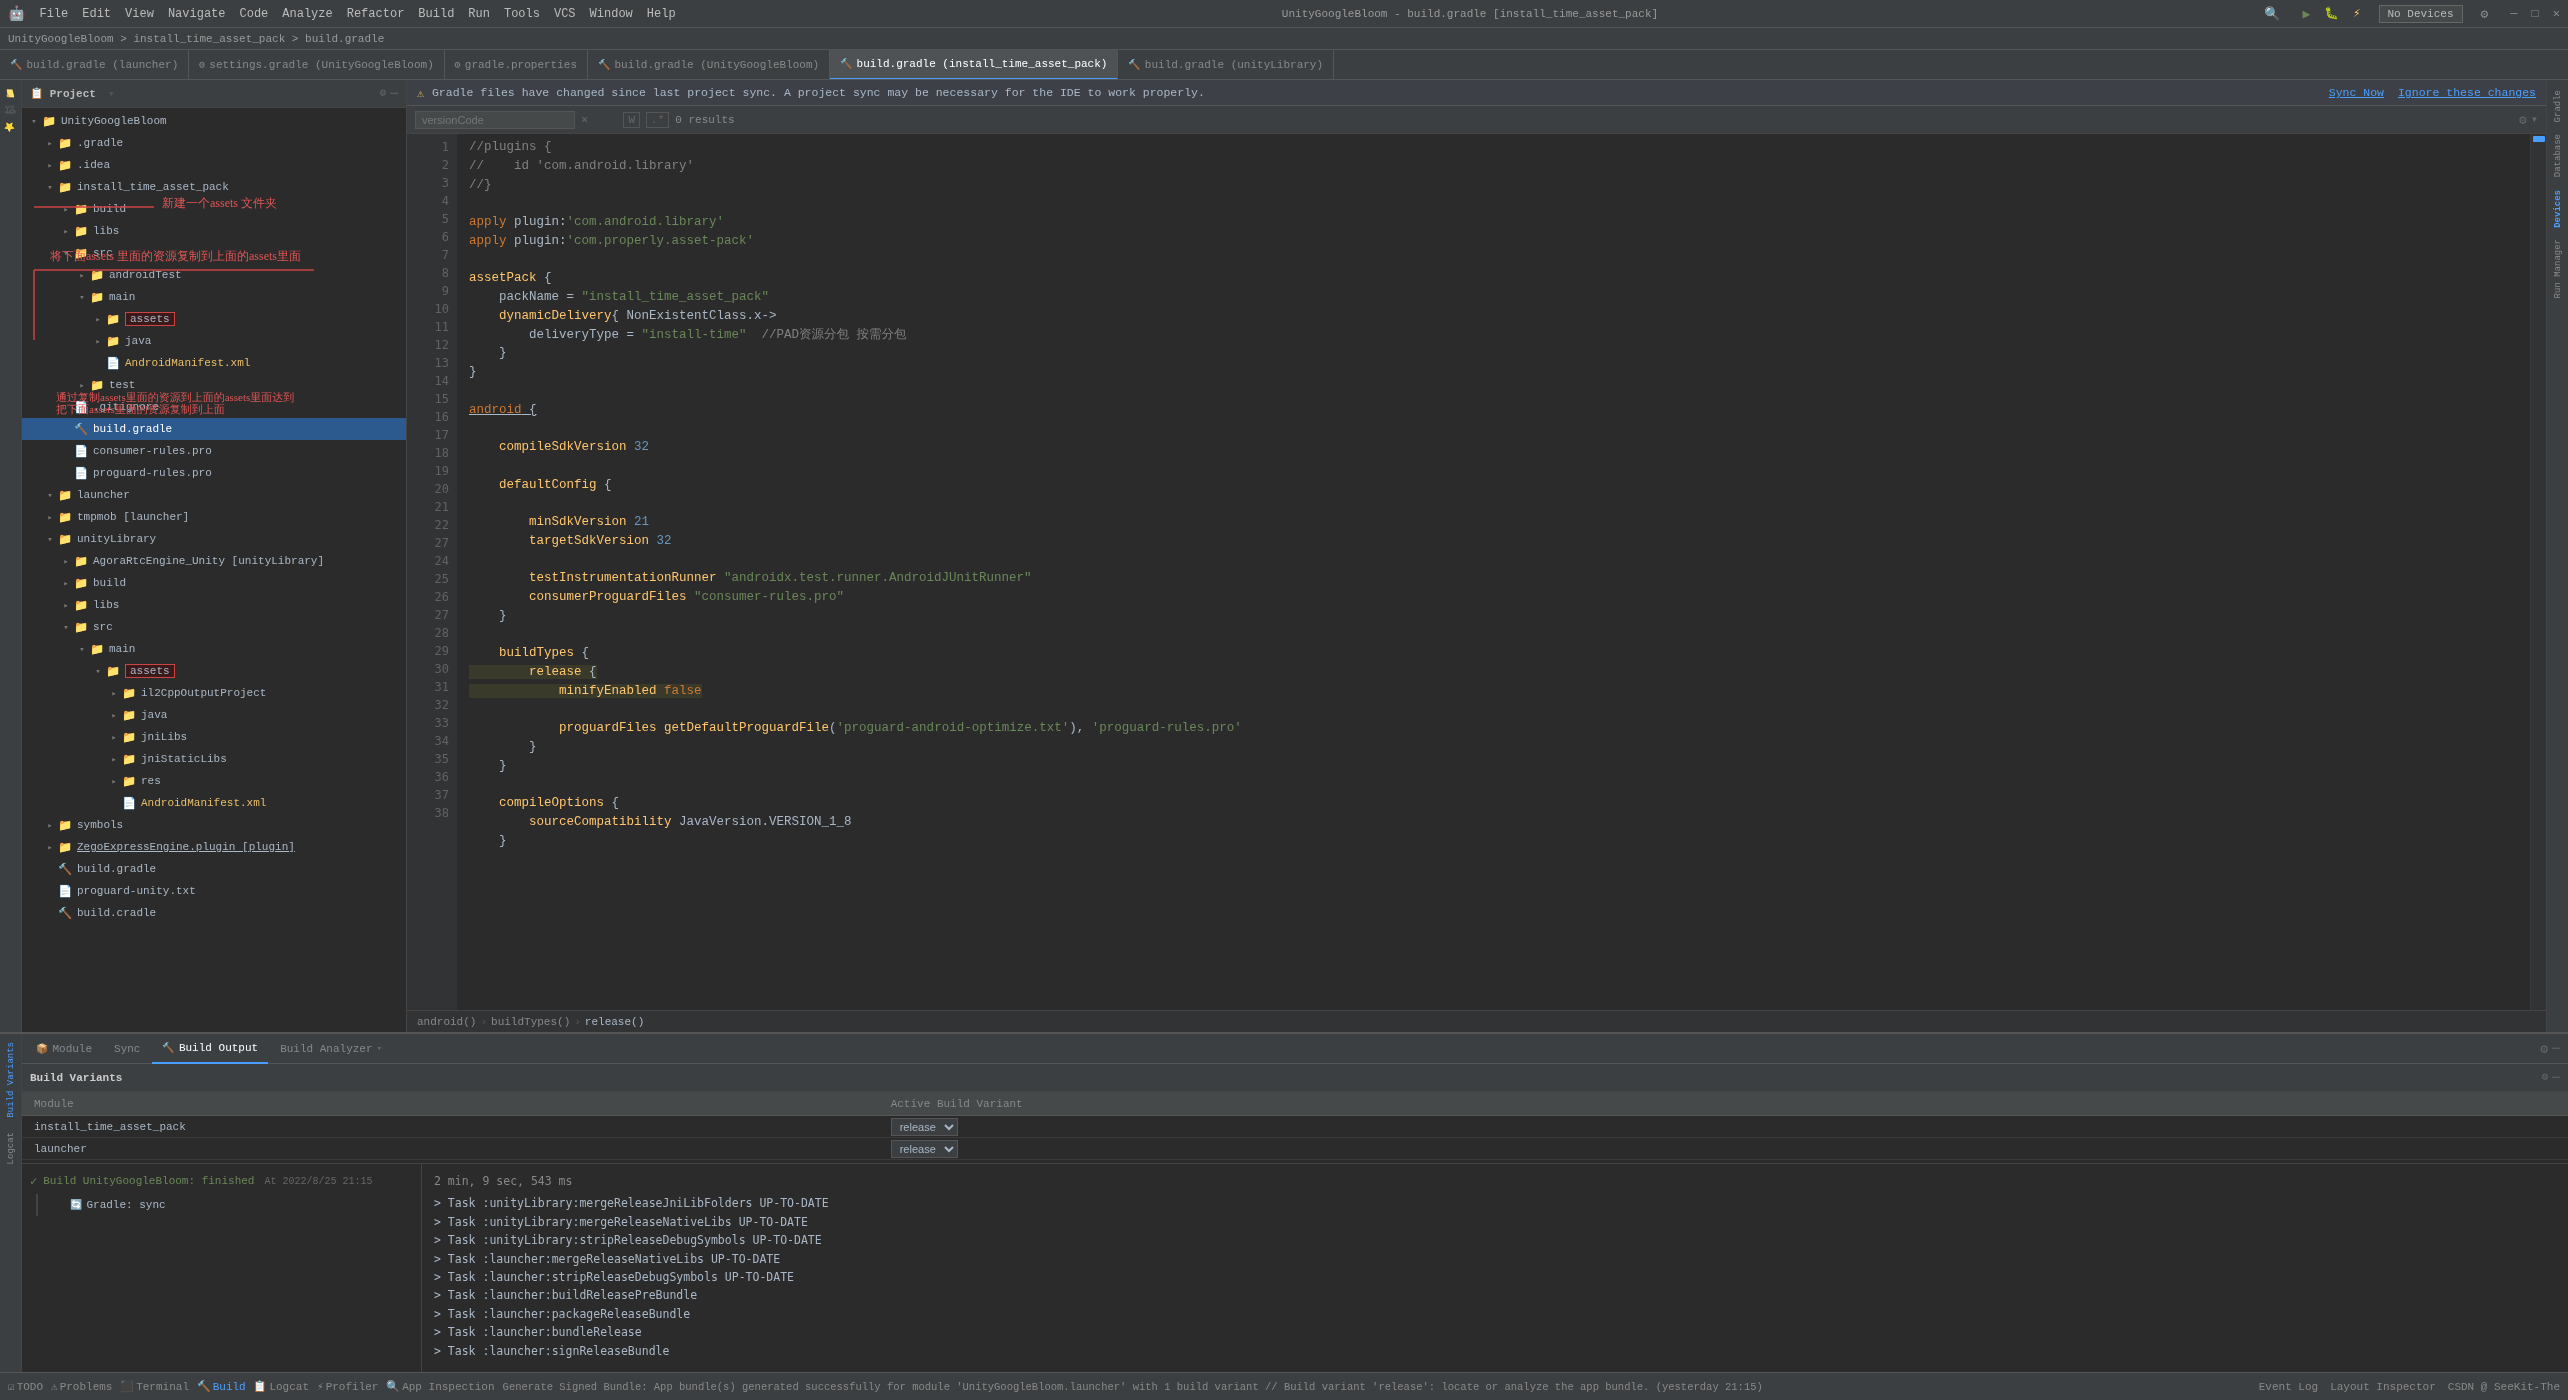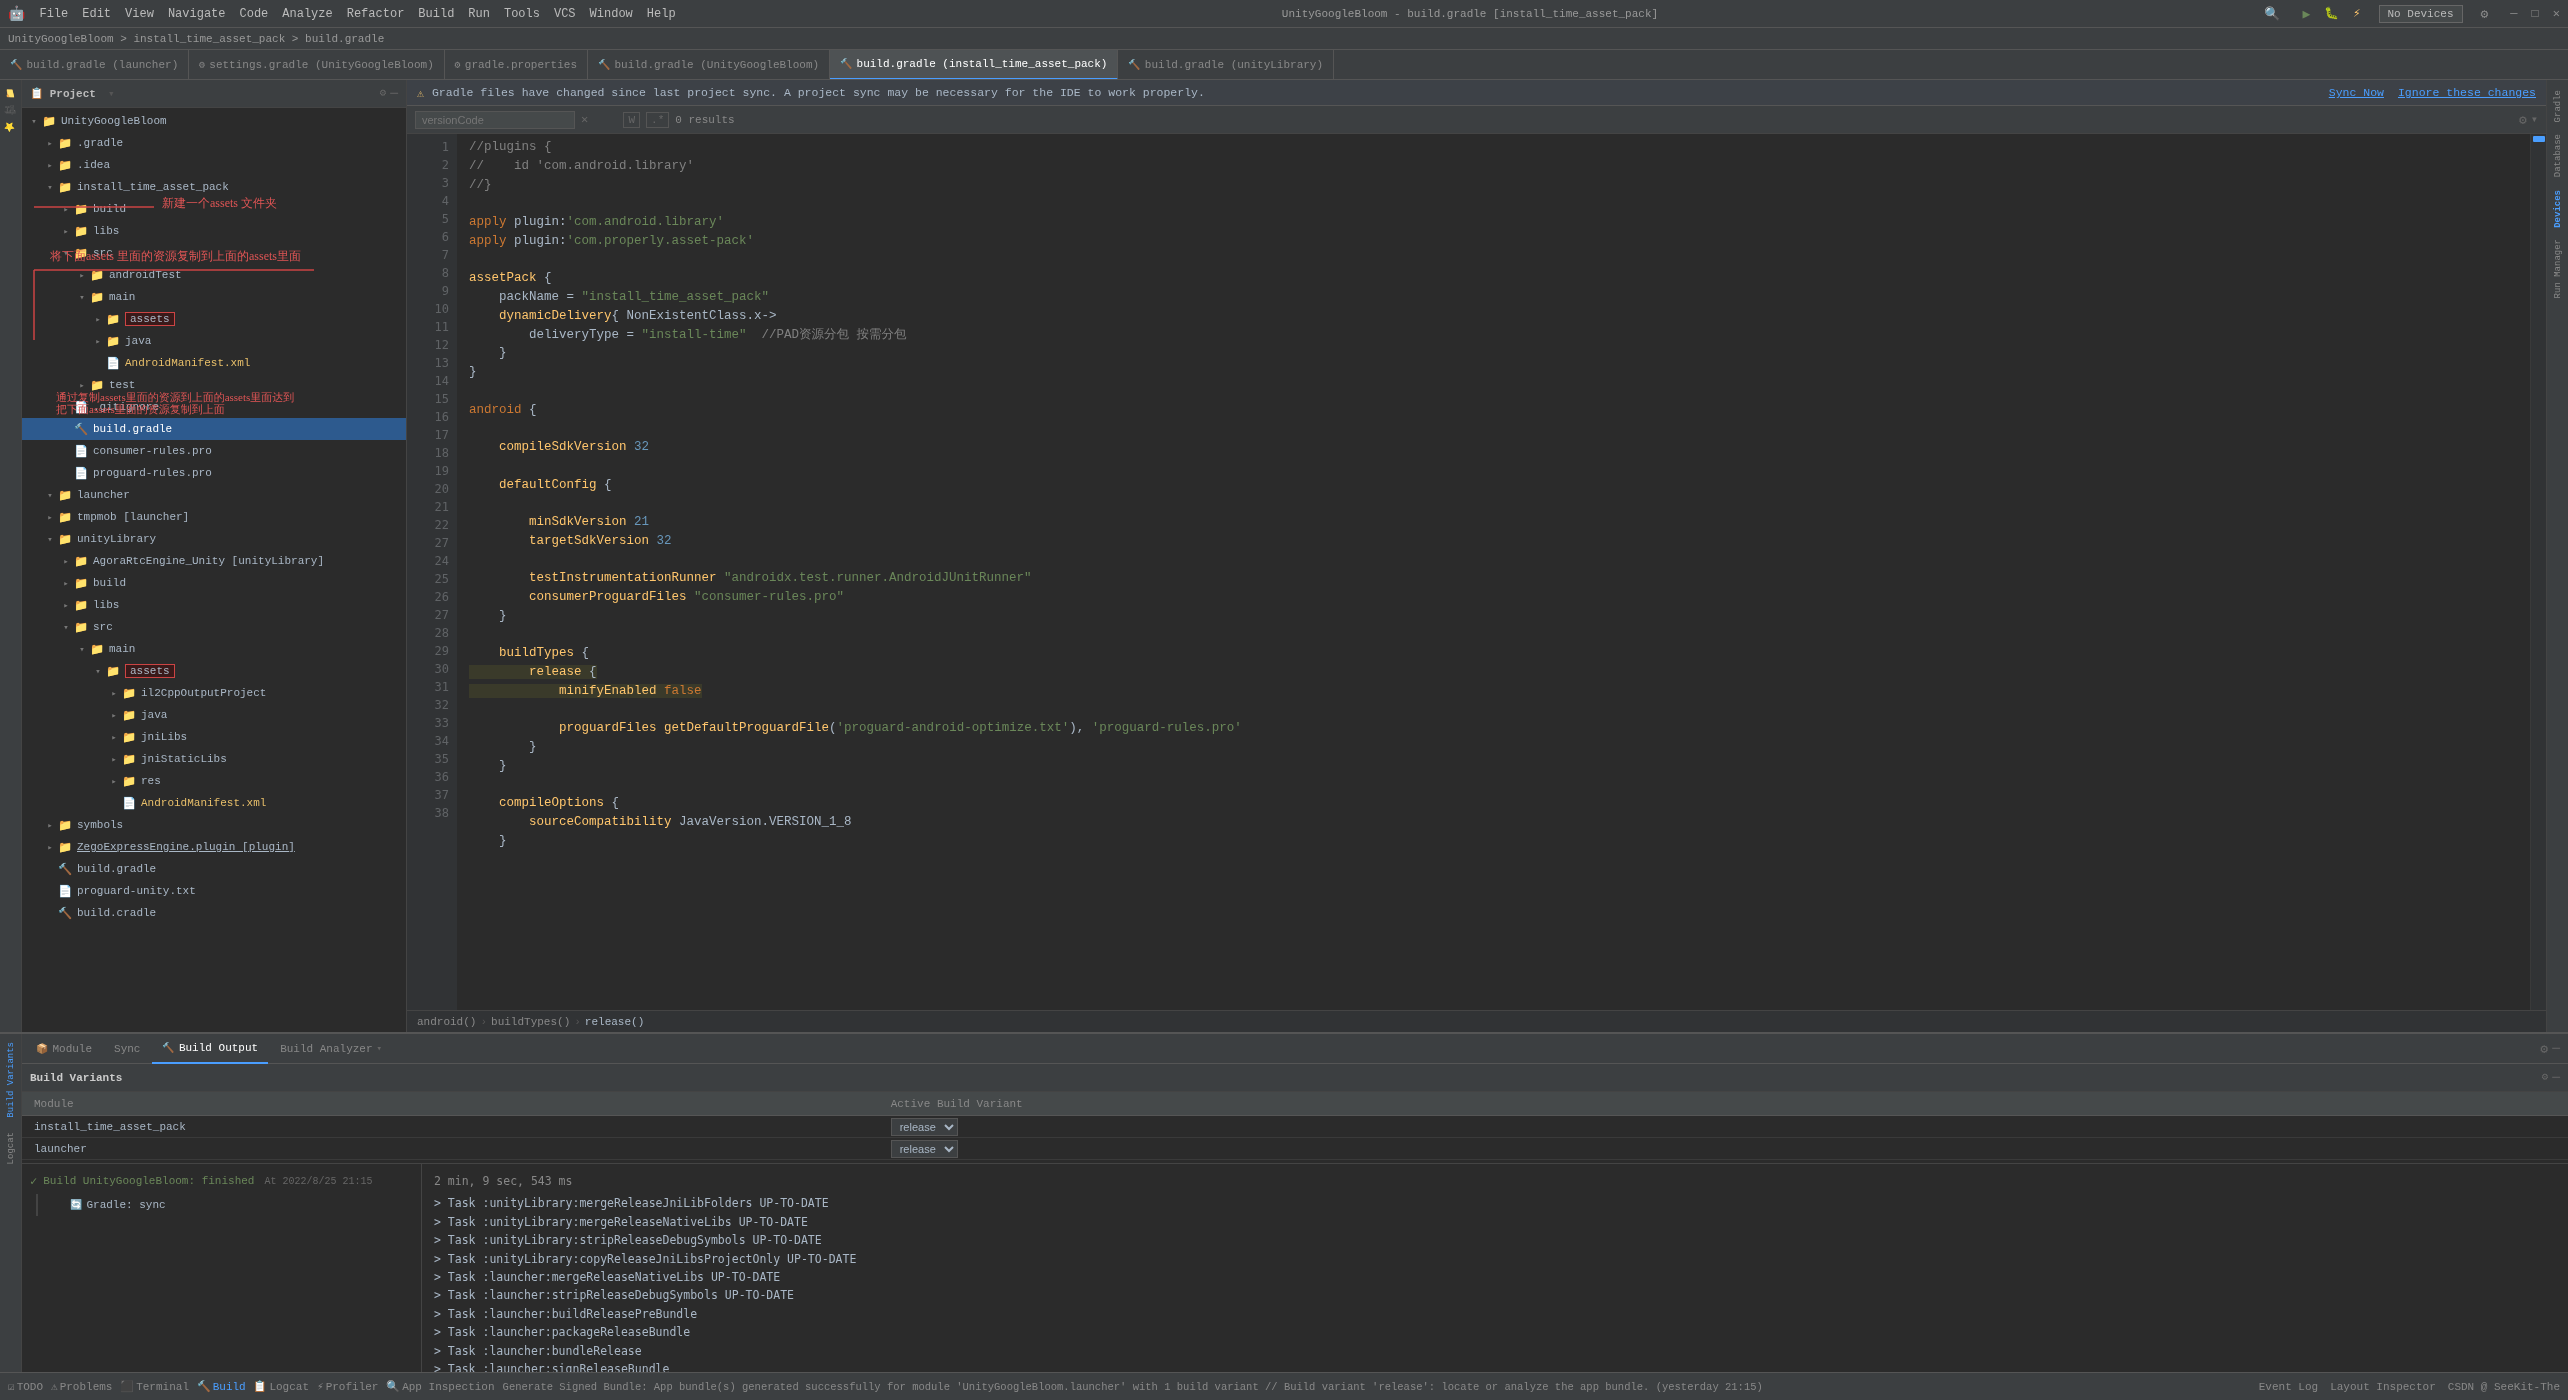--- a/index.html
+++ b/index.html
@@ -442,21 +442,21 @@
             <div style="white-space:pre;"><span style="color:#cc7832;">apply</span> <span style="color:#a9b7c6;">plugin:</span><span style="color:#6a8759;">'com.android.library'</span></div>
             <div style="white-space:pre;"><span style="color:#cc7832;">apply</span> <span style="color:#a9b7c6;">plugin:</span><span style="color:#6a8759;">'com.properly.asset-pack'</span></div>
             <div style="white-space:pre;"> </div>
             <div style="white-space:pre;"><span style="color:#ffc66d;">assetPack</span> {</div>
             <div style="white-space:pre;">    <span style="color:#a9b7c6;">packName</span> = <span style="color:#6a8759;">"install_time_asset_pack"</span></div>
             <div style="white-space:pre;">    <span style="color:#ffc66d;">dynamicDelivery</span>{ <span style="color:#a9b7c6;">NonExistentClass.x-&gt;</span></div>
             <div style="white-space:pre;">        <span style="color:#a9b7c6;">deliveryType</span> = <span style="color:#6a8759;">"install-time"</span>  <span style="color:#808080;">//PAD资源分包 按需分包</span></div>
             <div style="white-space:pre;">    }</div>
             <div style="white-space:pre;">}</div>
             <div style="white-space:pre;"> </div>
-            <div style="white-space:pre;"><span style="color:#cc7832;">android</span> {</div>
+            <div style="white-space:pre;text-decoration:underline;"><span style="color:#cc7832;">android</span> {</div>
             <div style="white-space:pre;"> </div>
             <div style="white-space:pre;">    <span style="color:#ffc66d;">compileSdkVersion</span> <span style="color:#6897bb;">32</span></div>
             <div style="white-space:pre;"> </div>
             <div style="white-space:pre;">    <span style="color:#ffc66d;">defaultConfig</span> {</div>
             <div style="white-space:pre;"> </div>
             <div style="white-space:pre;">        <span style="color:#ffc66d;">minSdkVersion</span> <span style="color:#6897bb;">21</span></div>
             <div style="white-space:pre;">        <span style="color:#ffc66d;">targetSdkVersion</span> <span style="color:#6897bb;">32</span></div>
             <div style="white-space:pre;"> </div>
             <div style="white-space:pre;">        <span style="color:#ffc66d;">testInstrumentationRunner</span> <span style="color:#6a8759;">"androidx.test.runner.AndroidJUnitRunner"</span></div>
             <div style="white-space:pre;">        <span style="color:#ffc66d;">consumerProguardFiles</span> <span style="color:#6a8759;">"consumer-rules.pro"</span></div>
@@ -576,21 +576,20 @@
                   <span>Gradle: sync</span>
                 </div>
               </div>
             </div>
 
             <div style="flex:1; overflow-y:auto; padding:8px 12px; font-size:11.5px; line-height:1.6; color:#a9b7c6; font-family:'Consolas',monospace; background:#2b2b2b;">
               <div style="color:#888; margin-bottom:4px;">2 min, 9 sec, 543 ms</div>
               <div>&gt; Task :unityLibrary:mergeReleaseJniLibFolders UP-TO-DATE</div>
               <div>&gt; Task :unityLibrary:mergeReleaseNativeLibs UP-TO-DATE</div>
               <div>&gt; Task :unityLibrary:stripReleaseDebugSymbols UP-TO-DATE</div>
-              <div>&gt; Task :unityLibrary:copyReleaseJniLibsProjectOnly UP-TO-DATE</div>
               <div>&gt; Task :launcher:mergeReleaseNativeLibs UP-TO-DATE</div>
               <div>&gt; Task :launcher:stripReleaseDebugSymbols UP-TO-DATE</div>
               <div>&gt; Task :launcher:buildReleasePreBundle</div>
               <div>&gt; Task :launcher:packageReleaseBundle</div>
               <div>&gt; Task :launcher:bundleRelease</div>
               <div>&gt; Task :launcher:signReleaseBundle</div>
               <div> </div>
 
               <div> </div>
 

